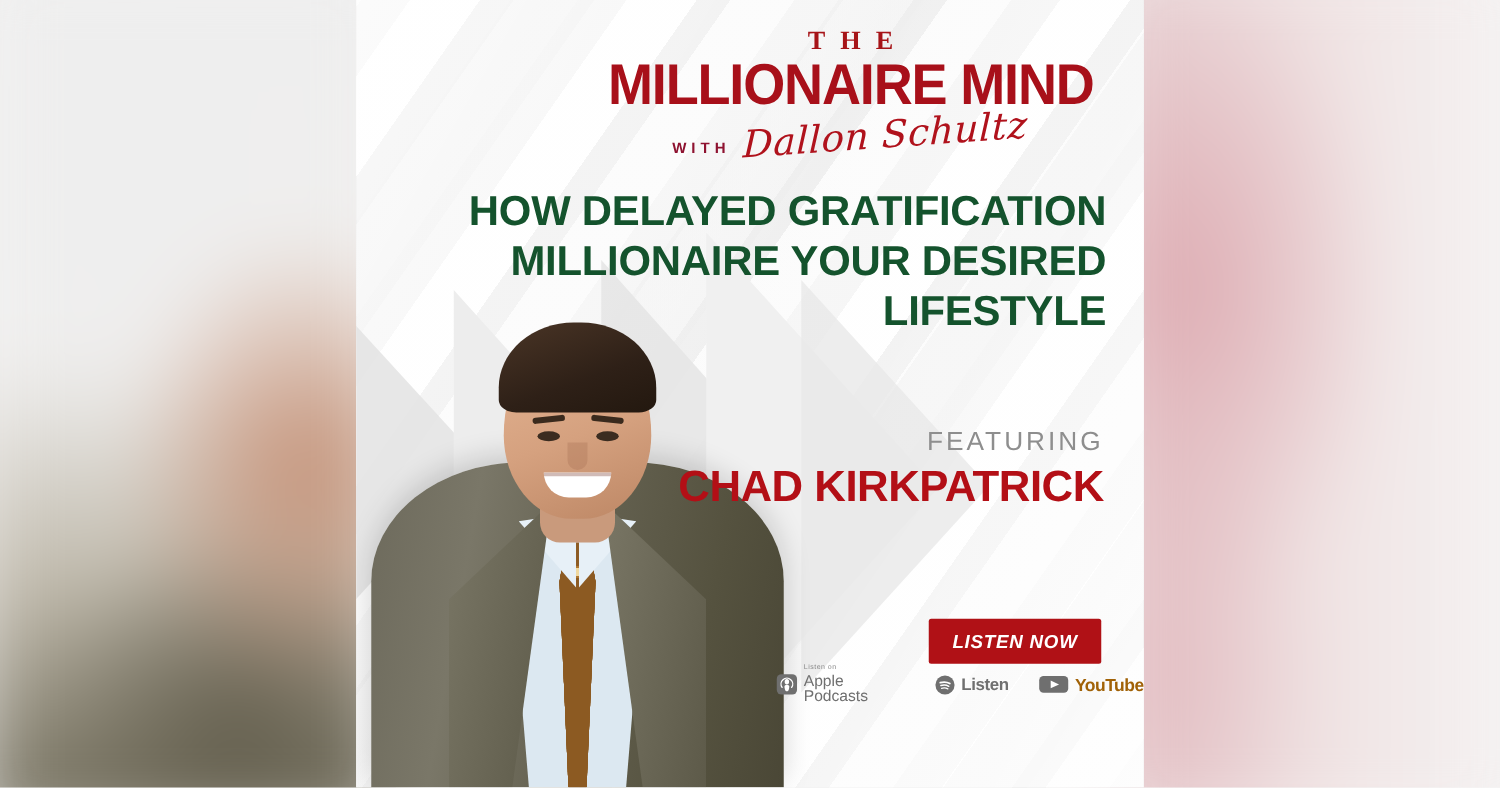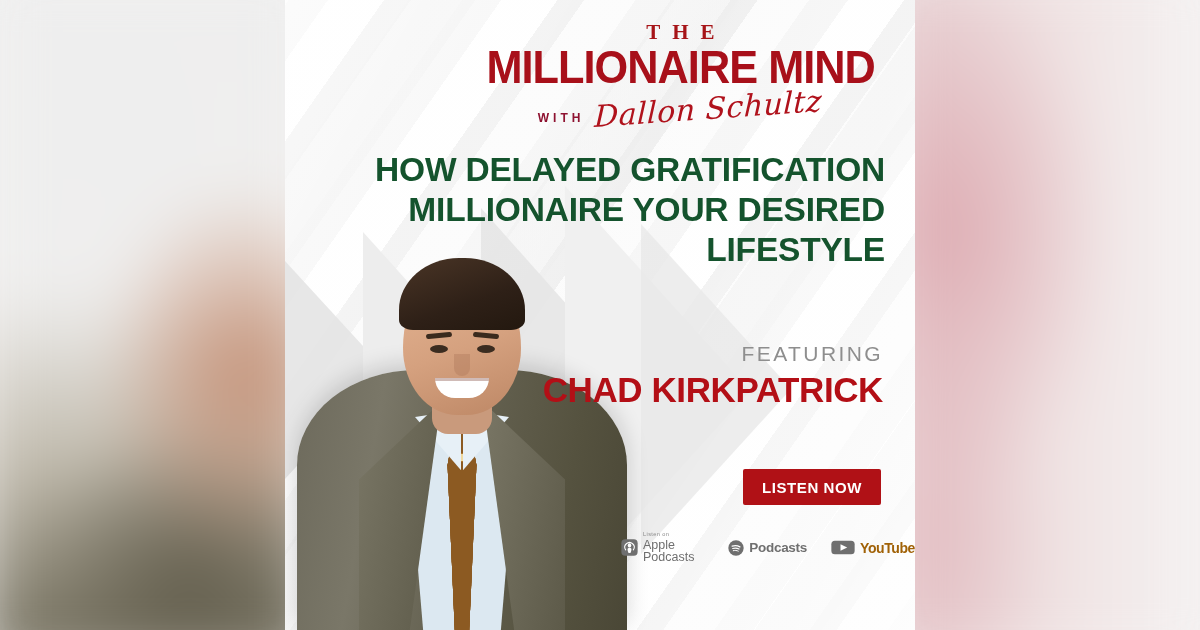--- a/index.html
+++ b/index.html
@@ -166,24 +166,24 @@
   }
   .title .tl { display:block; }
 
   
   .feat-wrap { position:absolute; right:32px; top:342px; text-align:right; }
   .feat-label { color:#8e8e8e; font-size:21px; letter-spacing:2.4px; }
   .guest { color:#b30f16; font-weight:bold; font-size:35px; letter-spacing:-.4px; margin-top:4px; }
 
   
   .listen-btn {
-    position:absolute; left:458px; top:469px; width:138px; height:36px;
+    position:absolute; left:458px; top:495px; width:138px; height:36px;
     background:#b01116; color:#fff; font-weight:bold; font-size:15px;
     letter-spacing:.6px; display:flex; align-items:center; justify-content:center;
-    border:none; border-radius:2px; cursor:pointer;
+    border:none; border-radius:2px; cursor:pointer;font-style:italic;
   }
 
   
   .badges { position:absolute; left:336px; top:532px; display:flex; align-items:center; gap:24px; }
   .badge { display:flex; align-items:center; gap:5px; color:#7d7d7d; cursor:pointer; }
   .badge .bico { flex:none; display:block; }
   .apple-txt { line-height:1; }
   .apple-txt .small { display:block; font-size:5.6px; letter-spacing:.4px; color:#8a8a8a; }
   .apple-txt .big   { display:block; font-size:12.5px; color:#6f6f6f; margin-top:1px; }
   .spot-txt { font-size:13.5px; font-weight:bold; color:#6f6f6f; letter-spacing:-.3px; }
@@ -265,21 +265,21 @@
       </span>
     </div>
 
     <div class="badge">
       <svg class="bico" width="16" height="16" viewBox="0 0 24 24">
         <circle cx="12" cy="12" r="11.5" fill="#6f6f6f"></circle>
         <path d="M6.3 9.2c3.6-1.1 8.3-.8 11.5 1.1" fill="none" stroke="#fff" stroke-width="2.1" stroke-linecap="round"></path>
         <path d="M7.1 12.7c3-0.9 6.8-.6 9.4.9" fill="none" stroke="#fff" stroke-width="1.8" stroke-linecap="round"></path>
         <path d="M7.9 16c2.4-.7 5.4-.5 7.5.7" fill="none" stroke="#fff" stroke-width="1.5" stroke-linecap="round"></path>
       </svg>
-      <span class="spot-txt">Podcasts</span>
+      <span class="spot-txt">Listen</span>
     </div>
 
     <div class="badge">
       <svg class="bico" width="24" height="17" viewBox="0 0 34 24">
         <rect x="0.5" y="2.5" width="33" height="19" rx="5" fill="#6f6f6f"></rect>
         <path d="M13.5 7.5 L23 12 L13.5 16.5 Z" fill="#fff"></path>
       </svg>
       <span class="yt-txt">YouTube</span>
     </div>
 

